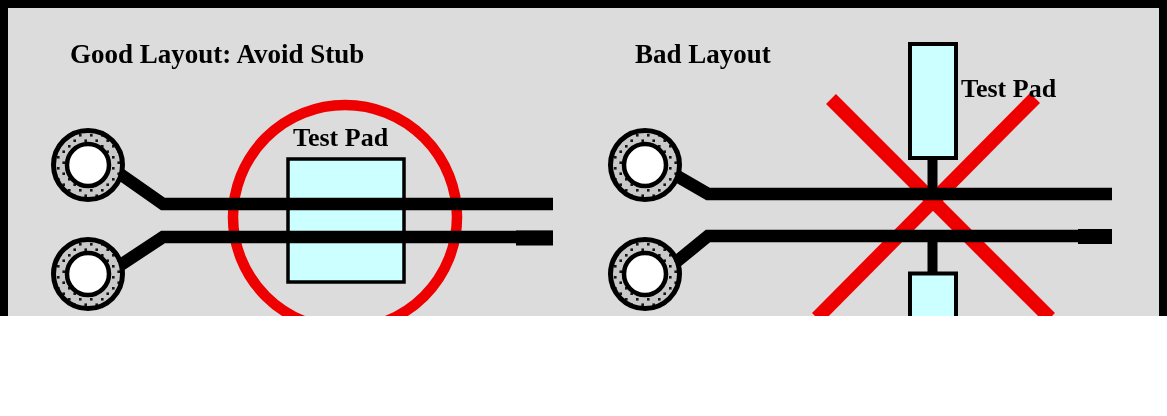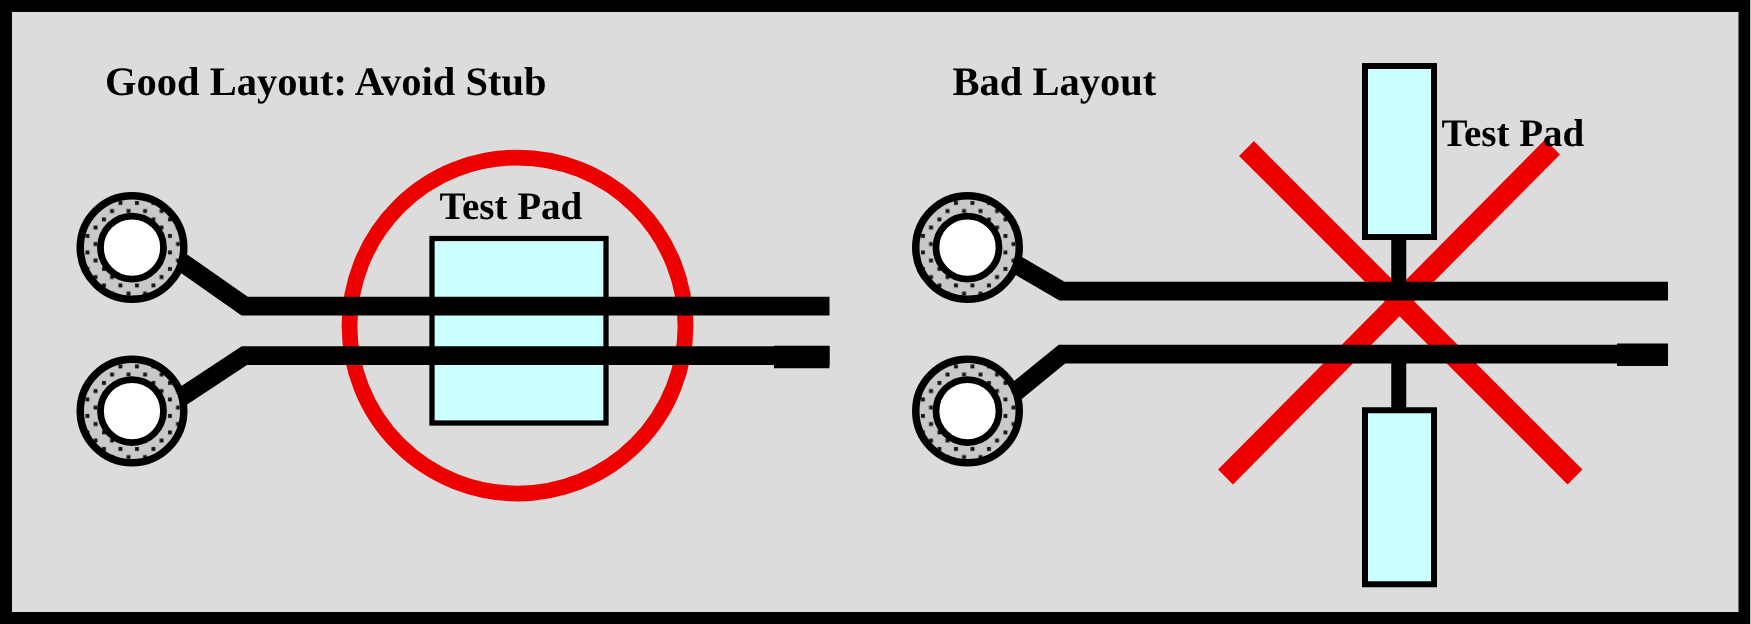--- a/index.html
+++ b/index.html
@@ -1,16 +1,16 @@
 <!DOCTYPE html>
 <html><head>
 <meta charset="utf-8">
 <style>
   html, body { margin: 0; padding: 0; background: #ffffff; }
-  .stage { width: 1167px; height: 416px; position: relative; }
+  .stage { width: 1167px; height: 316px; position: relative; }
   svg { display: block; }
   text.diagram-label {
     font-family: "Liberation Serif", "DejaVu Serif", serif;
     font-weight: bold;
     fill: #000000;
   }
   text.title-label { font-size: 27px; }
   text.pad-label   { font-size: 26px; }
 </style>
 </head>

